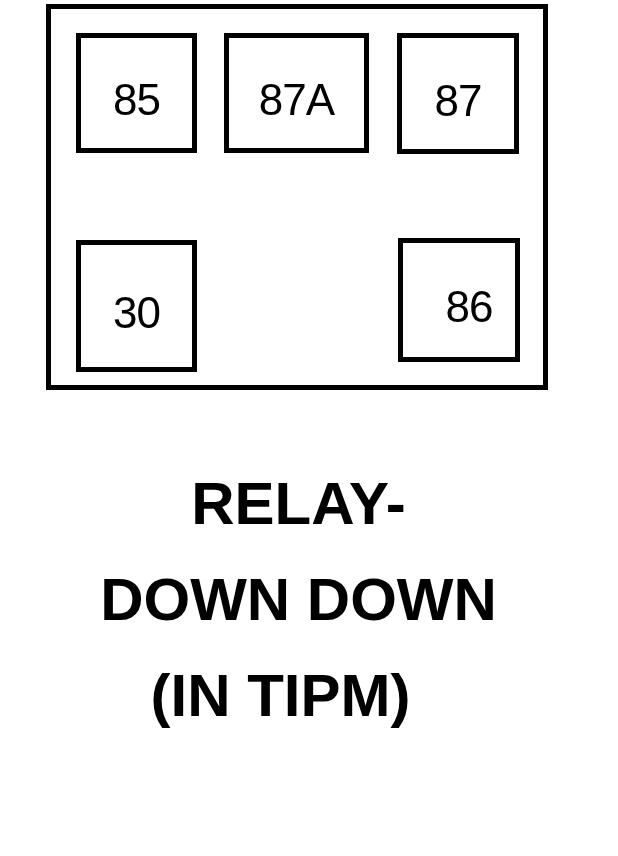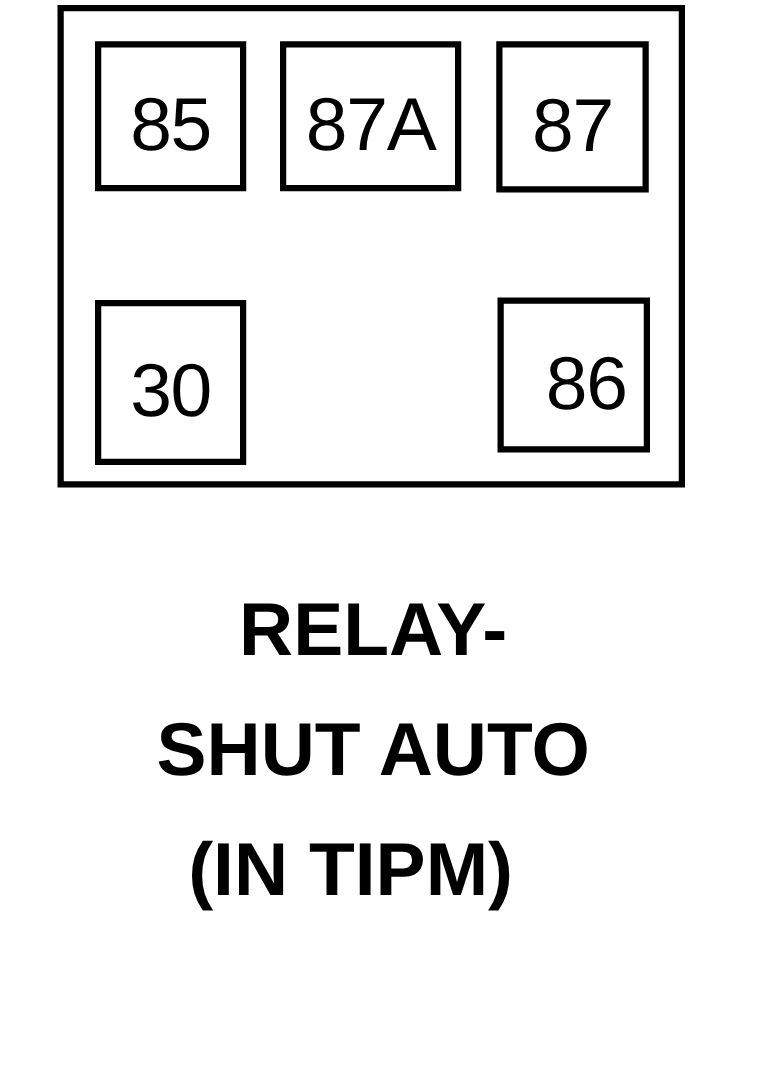--- a/index.html
+++ b/index.html
@@ -32,21 +32,21 @@
     position: absolute;
     border: 5px solid #000000;
     box-sizing: border-box;
     background: #ffffff;
     display: flex;
     align-items: center;
     justify-content: center;
     padding-top: 14px; 
   }
   .pin span {
-    font-size: 60px;
+    font-size: 44px;
     font-weight: 400;
     letter-spacing: -1px;
     line-height: 1;
     color: #000000;
     white-space: nowrap;
   }
   .pin-85  { left: 25px;  top: 24px;  width: 121px; height: 120px; }
   .pin-87a { left: 173px; top: 24px;  width: 145px; height: 120px; justify-content: center; }
   .pin-87  { left: 346px; top: 24px;  width: 122px; height: 121px; }
   .pin-30  { left: 25px;  top: 231px; width: 121px; height: 132px; }
@@ -89,17 +89,17 @@
     <div class="pin pin-30">
       <span>30</span>
     </div>
     <div class="pin pin-86">
       <span>86</span>
     </div>
   </div>
 
   <div class="caption">
     <div class="caption-line">RELAY-</div>
-    <div class="caption-line">SHUT AUTO</div>
+    <div class="caption-line">DOWN DOWN</div>
     <div class="caption-line shift-left">(IN TIPM)</div>
   </div>
 
 </div>
 
 </body></html>

